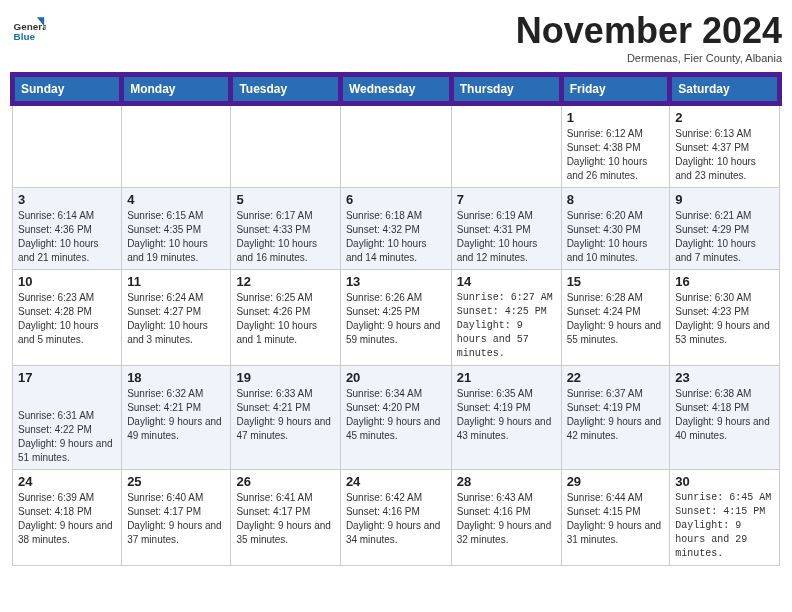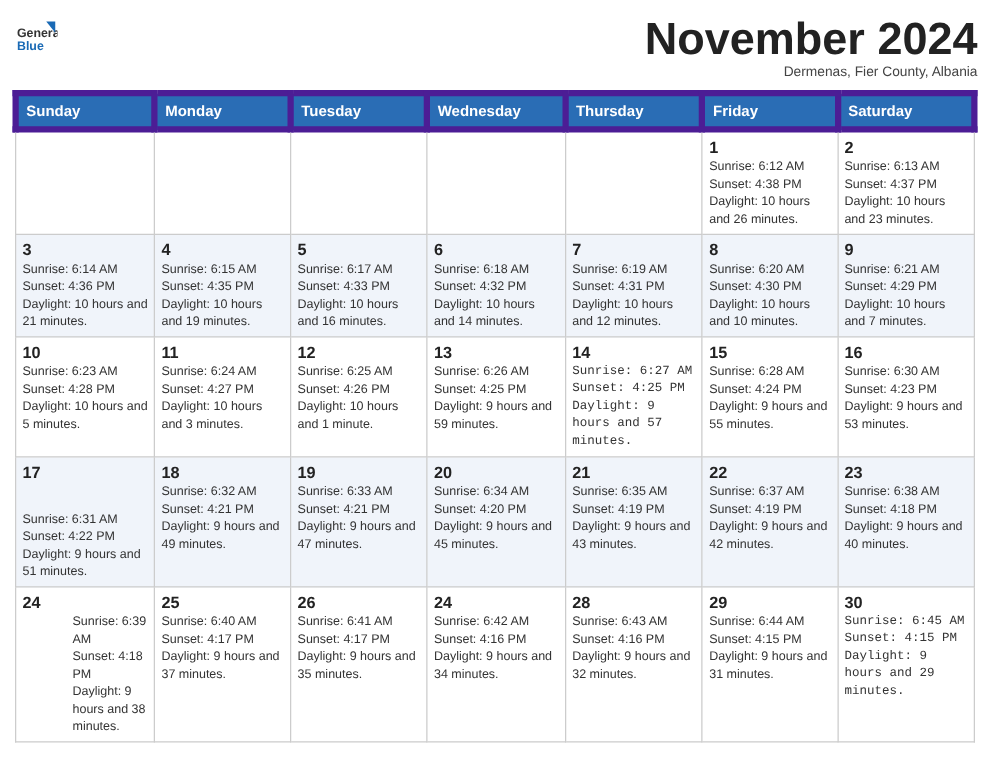--- a/index.html
+++ b/index.html
@@ -258,21 +258,21 @@
         <td>
           <div class="day-number">23</div>
           <div class="day-info" style="white-space: pre-line;">Sunrise: 6:38 AM
 Sunset: 4:18 PM
 Daylight: 9 hours and 40 minutes.</div>
         </td>
       </tr>
       <tr>
         <td>
           <div class="day-number">24</div>
-          <div class="day-info" style="white-space: pre-line; margin-left: 40px;">Sunrise: 6:39 AM
+          <div class="day-info" style="white-space: pre-line;">Sunrise: 6:39 AM
 Sunset: 4:18 PM
 Daylight: 9 hours and 38 minutes.</div>
         </td>
         <td>
           <div class="day-number">25</div>
           <div class="day-info" style="white-space: pre-line;">Sunrise: 6:40 AM
 Sunset: 4:17 PM
 Daylight: 9 hours and 37 minutes.</div>
         </td>
         <td>

